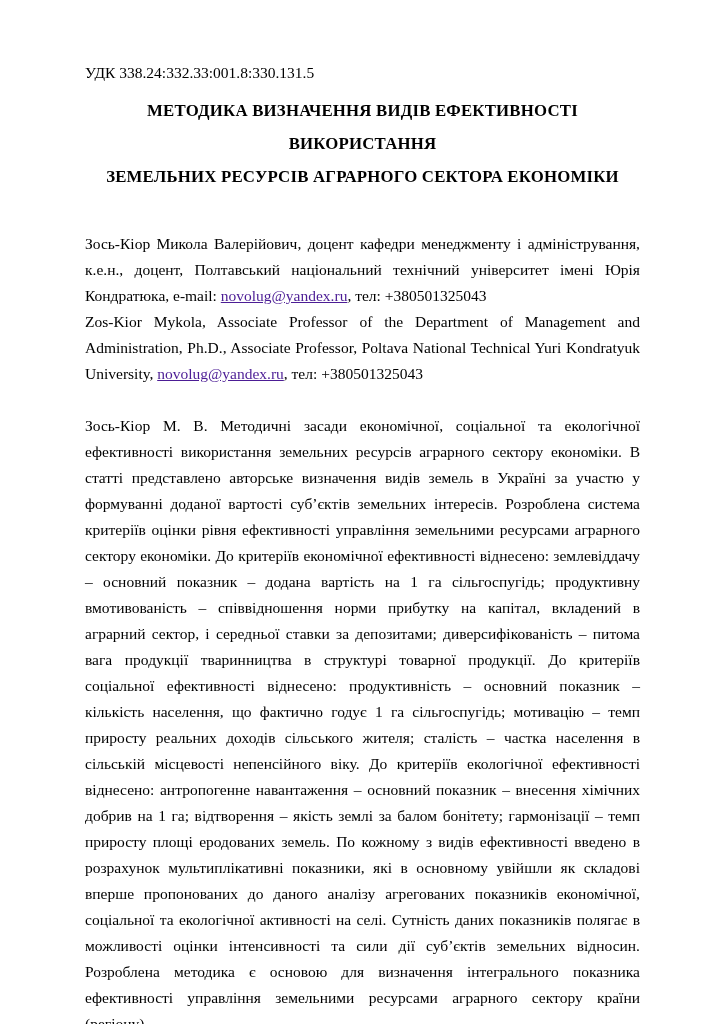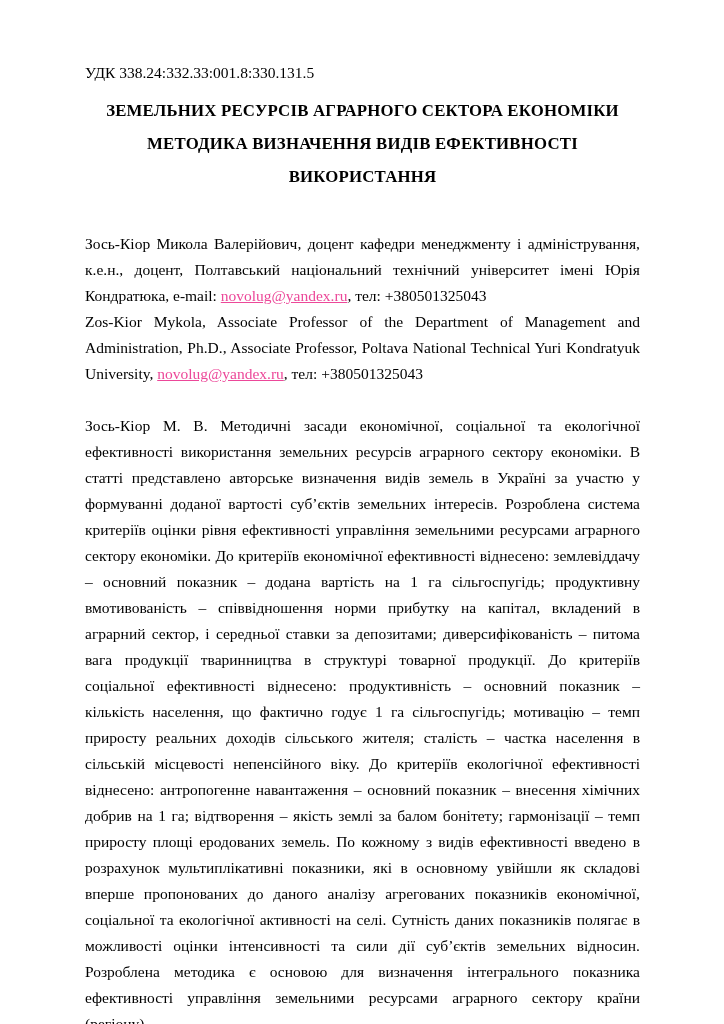--- a/index.html
+++ b/index.html
@@ -44,35 +44,35 @@
     text-align: justify;
     text-justify: inter-word;
   }
   p.abstract-ua {
     margin-top: 26px;
   }
   .b {
     font-weight: normal;
   }
   a.email-link {
-    color: #ec4899;
+    color: #4c1d95;
     text-decoration: underline;
     cursor: pointer;
   }
 </style>
 </head>
 <body>
 
 <div class="page">
 
   <p class="udc">УДК 338.24:332.33:001.8:330.131.5</p>
 
   <h1 class="title">
+    <span class="tline">МЕТОДИКА ВИЗНАЧЕННЯ ВИДІВ ЕФЕКТИВНОСТІ ВИКОРИСТАННЯ</span>
     <span class="tline">ЗЕМЕЛЬНИХ РЕСУРСІВ АГРАРНОГО СЕКТОРА ЕКОНОМІКИ</span>
-    <span class="tline">МЕТОДИКА ВИЗНАЧЕННЯ ВИДІВ ЕФЕКТИВНОСТІ ВИКОРИСТАННЯ</span>
   </h1>
 
   <p class="para author-ua"><span class="b">Зось-Кіор Микола Валерійович,</span><span> доцент кафедри менеджменту і адміністрування, к.е.н., доцент, Полтавський національний технічний університет імені Юрія Кондратюка, e-mail: </span><a class="email-link">novolug@yandex.ru</a><span>, тел: +380501325043</span></p>
 
   <p class="para author-en"><span class="b">Zos-Kior Mykola</span><span>, Associate Professor of the Department of Management and Administration, Ph.D., Associate Professor, Poltava National Technical Yuri Kondratyuk University, </span><a class="email-link">novolug@yandex.ru</a><span>, тел: +380501325043</span></p>
 
   <p class="para abstract-ua"><span class="b">Зось-Кіор М. В. Методичні засади економічної, соціальної та екологічної ефективності використання земельних ресурсів аграрного сектору економіки.</span><span> В статті представлено авторське визначення видів земель в Україні за участю у формуванні доданої вартості суб’єктів земельних інтересів. Розроблена система критеріїв оцінки рівня ефективності управління земельними ресурсами аграрного сектору економіки. До критеріїв економічної ефективності віднесено: землевіддачу – основний показник – додана вартість на 1 га сільгоспугідь; продуктивну вмотивованість – співвідношення норми прибутку на капітал, вкладений в аграрний сектор, і середньої ставки за депозитами; диверсифікованість – питома вага продукції тваринництва в структурі товарної продукції. До критеріїв соціальної ефективності віднесено: продуктивність – основний показник – кількість населення, що фактично годує 1 га сільгоспугідь; мотивацію – темп приросту реальних доходів сільського жителя; сталість – частка населення в сільській місцевості непенсійного віку. До критеріїв екологічної ефективності віднесено: антропогенне навантаження – основний показник – внесення хімічних добрив на 1 га; відтворення – якість землі за балом бонітету; гармонізації – темп приросту площі еродованих земель. По кожному з видів ефективності введено в розрахунок мультиплікативні показники, які в основному увійшли як складові вперше пропонованих до даного аналізу агрегованих показників економічної, соціальної та екологічної активності на селі. Сутність даних показників полягає в можливості оцінки інтенсивності та сили дії суб’єктів земельних відносин. Розроблена методика є основою для визначення інтегрального показника ефективності управління земельними ресурсами аграрного сектору країни (регіону).</span></p>
 
 </div>
 

